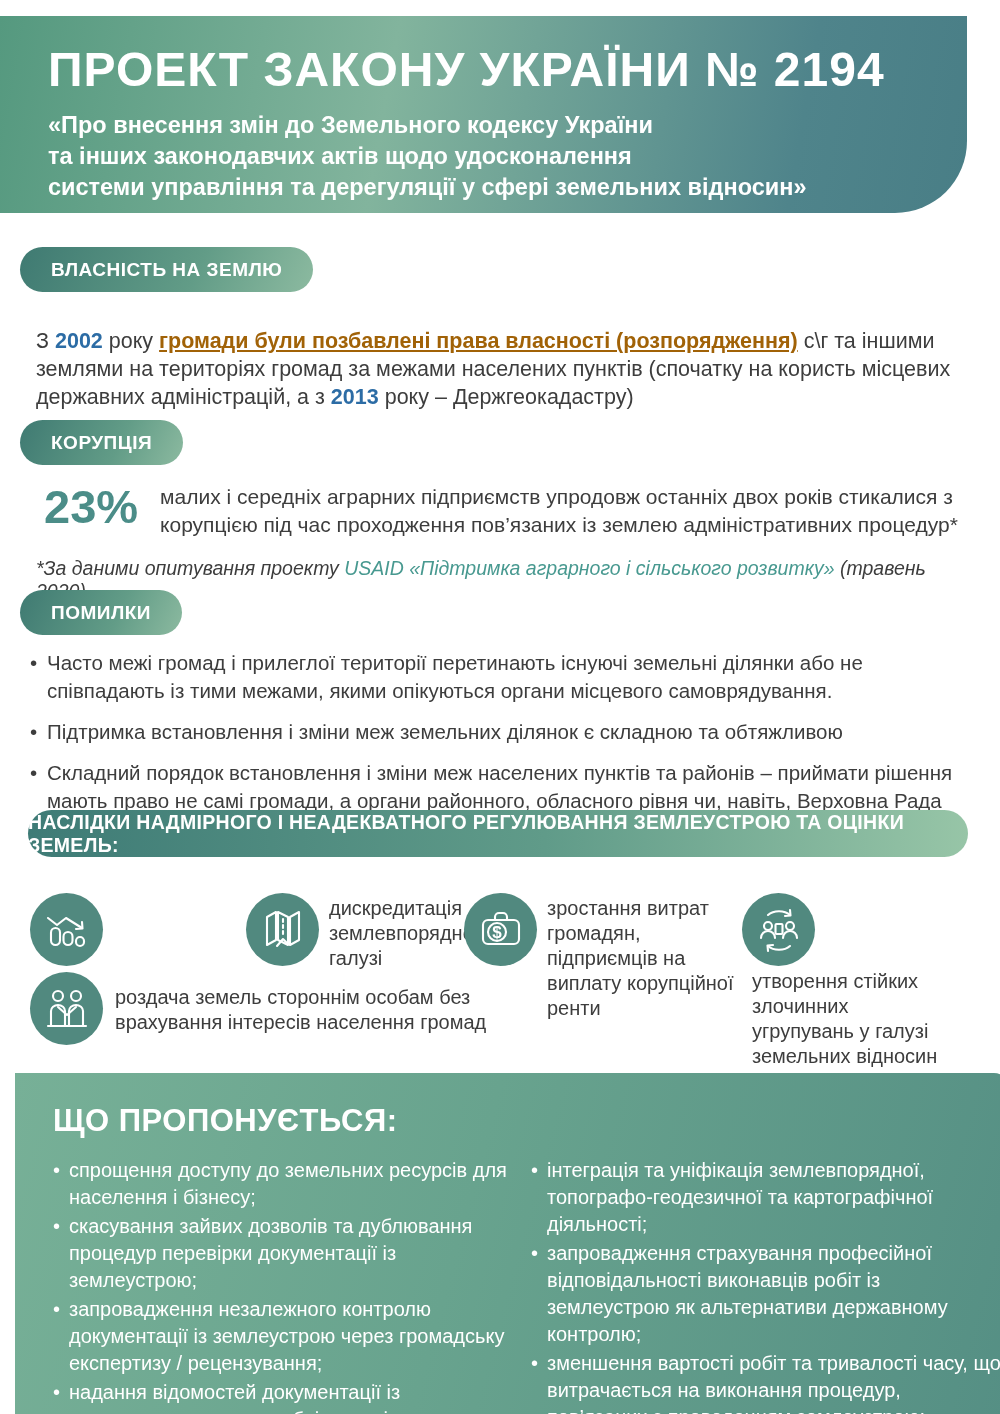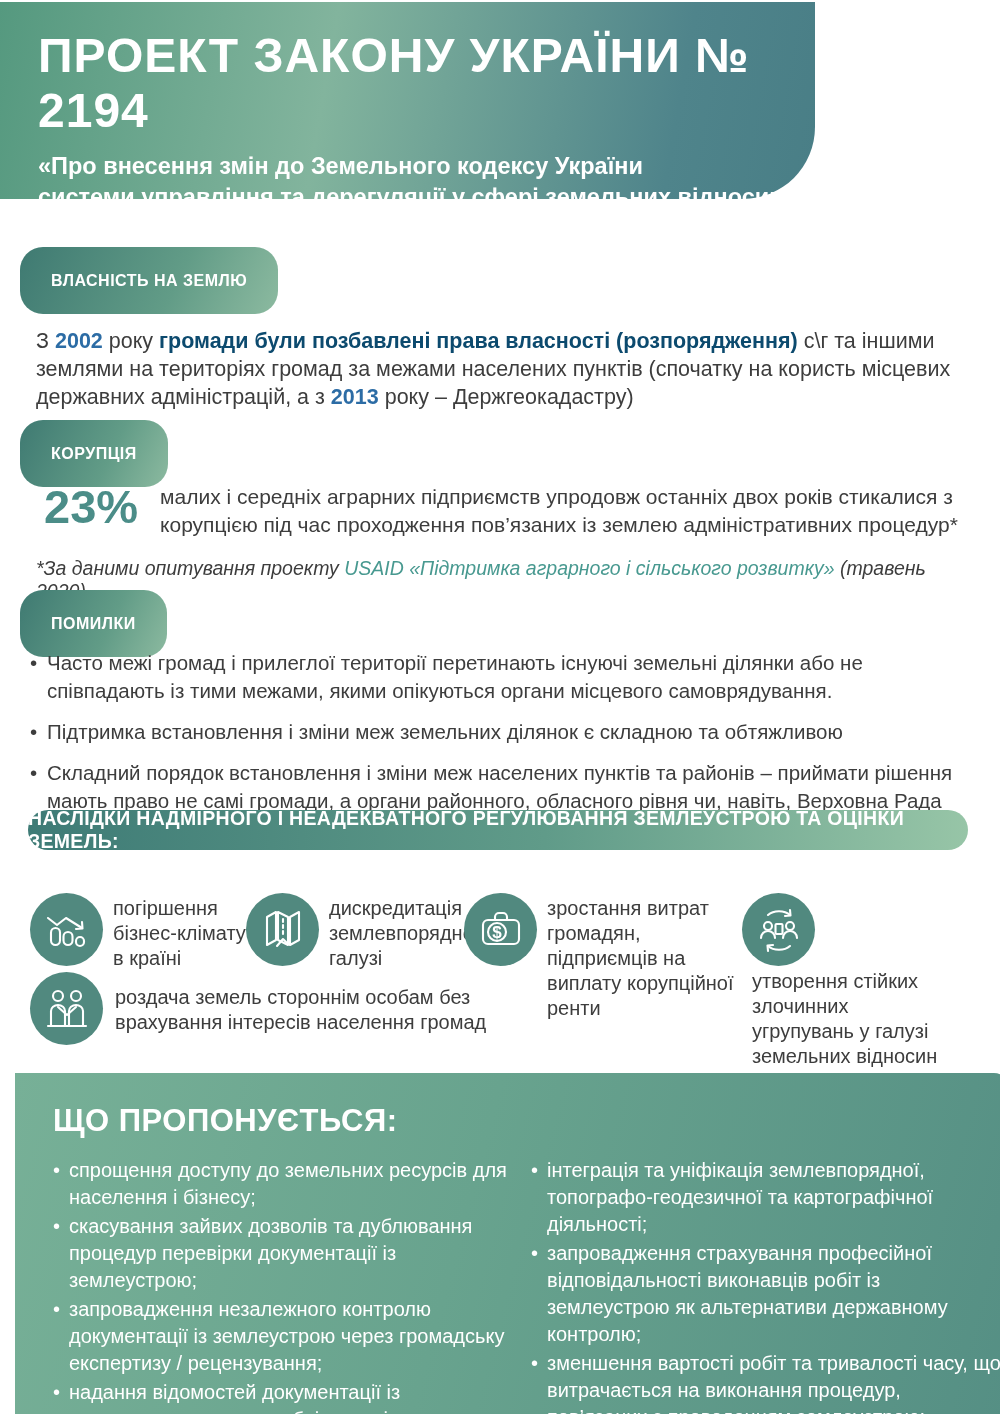--- a/index.html
+++ b/index.html
@@ -1,55 +1,55 @@
 <!DOCTYPE html>
 <html><head>
 <meta charset="utf-8">
 <style>
   html,body { margin:0; padding:0; background:#ffffff; }
   body { font-family:"Liberation Sans","DejaVu Sans",sans-serif; color:#3d3d3d; }
   .page { position:relative; width:1000px; height:1414px; background:#fff; overflow:hidden; }
 
   
   .header {
-    position:absolute; top:2px; left:0; width:815px; height:197px;
+    position:absolute; top:16px; left:0; width:967px; height:197px;
     border-radius:0 0 72px 0;
     background:linear-gradient(100deg,#55997f 0%,#82b49d 40%,#4f848b 82%,#497e86 100%);
-    color:#fff; box-sizing:border-box; padding:26px 0 0 38px;
+    color:#fff; box-sizing:border-box; padding:26px 0 0 48px;
   }
   .header-title { font-size:48px; font-weight:bold; letter-spacing:1px; }
   .header-sub { margin-top:13px; font-size:23.5px; font-weight:bold; line-height:31px; }
 
   
   .badge {
-    position:absolute; left:20px; height:45px; line-height:45px; padding:11px 31px;
-    border-radius:23px; color:#fff; font-weight:bold; font-size:16px; letter-spacing:.5px;
+    position:absolute; left:20px; height:45px; line-height:45px; padding:0 31px;
+    border-radius:23px; color:#fff; font-weight:bold; font-size:19px; letter-spacing:.5px;
     background:linear-gradient(115deg,#3f7a72 0%,#629c87 60%,#8cbaa0 100%);
   }
   #badge-ownership { top:247px; }
   #badge-corruption { top:420px; }
   #badge-mistakes { top:590px; }
 
   .para { position:absolute; top:327px; left:36px; width:935px; font-size:21.5px; line-height:28px; }
-  .hl { color:#0c4a6e; font-weight:bold; }
+  .hl { color:#a16207; font-weight:bold;text-decoration:underline; }
   .yr { color:#2c6ca5; font-weight:bold; }
 
   .stat { position:absolute; top:480px; left:44px; display:flex; align-items:flex-start; }
   .stat-num { font-size:47px; font-weight:bold; color:#4b8d88; line-height:54px; }
   .stat-text { margin-left:22px; width:800px; font-size:21px; line-height:28px; padding-top:3px; }
 
   .footnote { position:absolute; top:557px; left:36px; width:935px; font-size:19.5px; font-style:italic; }
   .footnote .link { color:#489990; }
 
   .mistakes { position:absolute; top:649px; left:30px; width:948px; font-size:20.5px; line-height:28px; }
   .m-item { display:flex; margin-bottom:13px; }
   .dot { width:17px; flex:none; }
 
   .banner {
-    position:absolute; top:810px; left:28px; width:940px; height:40px; border-radius:24px;
+    position:absolute; top:810px; left:28px; width:940px; height:47px; border-radius:24px;
     background:linear-gradient(90deg,#3e7b76 0%,#609b89 55%,#97c5a7 100%);
     color:#fff; font-weight:bold; font-size:19.5px; letter-spacing:.3px;
     display:flex; align-items:center; justify-content:center; box-sizing:border-box;
   }
 
   .cons-row1 { position:absolute; top:893px; left:30px; width:960px; display:flex; }
   .cons-row2 { position:absolute; top:972px; left:30px; display:flex; align-items:center; }
   .cons-item { display:flex; align-items:flex-start; box-sizing:border-box; }
   .w1{ width:216px; } .w2{ width:218px; } .w3{ width:278px; } .w4{ width:248px;flex-direction:column; }
   .cons-icon {
@@ -77,22 +77,22 @@
 </style>
 </head>
 <body>
 
 <div class="page">
 
   <div class="header">
     <div class="header-title">ПРОЕКТ ЗАКОНУ УКРАЇНИ № 2194</div>
     <div class="header-sub">
       <div>«Про внесення змін до Земельного кодексу України</div>
+      <div>та інших законодавчих актів щодо удосконалення</div>
       <div>системи управління та дерегуляції у сфері земельних відносин»</div>
-      <div>та інших законодавчих актів щодо удосконалення</div>
     </div>
   </div>
 
   <div class="badge" id="badge-ownership">ВЛАСНІСТЬ НА ЗЕМЛЮ</div>
   <div class="para"><span>З </span><span class="yr">2002</span><span> року </span><span class="hl">громади були позбавлені права власності (розпорядження)</span><span> с\г та іншими землями на територіях громад за межами населених пунктів (спочатку на користь місцевих державних адміністрацій, а з </span><span class="yr">2013</span><span> року – Держгеокадастру)</span></div>
 
   <div class="badge" id="badge-corruption">КОРУПЦІЯ</div>
   <div class="stat">
     <div class="stat-num">23%</div>
     <div class="stat-text">малих і середніх аграрних підприємств упродовж останніх двох років стикалися з корупцією під час проходження пов’язаних із землею адміністративних процедур*</div>
@@ -122,21 +122,20 @@
     <div class="cons-item w1">
       <div class="cons-icon">
         <svg viewBox="0 0 48 48">
           <polyline points="5,12 14,19 23,12 39,22"></polyline>
           <polyline points="39,16 39.5,22.5 33,23"></polyline>
           <rect x="8" y="22" width="9" height="17" rx="4.5"></rect>
           <rect x="20.5" y="26" width="9" height="13" rx="4.5"></rect>
           <rect x="33" y="31" width="8" height="9" rx="4"></rect>
         </svg>
       </div>
-      <div class="cons-text t1">погіршення бізнес-клімату в країні</div>
     </div>
 
     <div class="cons-item w2">
       <div class="cons-icon">
         <svg viewBox="0 0 48 48">
           <path d="M8 11 L17 6 L17 34 L8 39 Z"></path>
           <path d="M19 6 L29 11 L29 39 L19 34 Z"></path>
           <path d="M31 11 L40 6 L40 34 L31 39 Z"></path>
           <path d="M24 13 L24 30" stroke-dasharray="3 3"></path>
           <path d="M18 40 L24 33 L28 37"></path>

